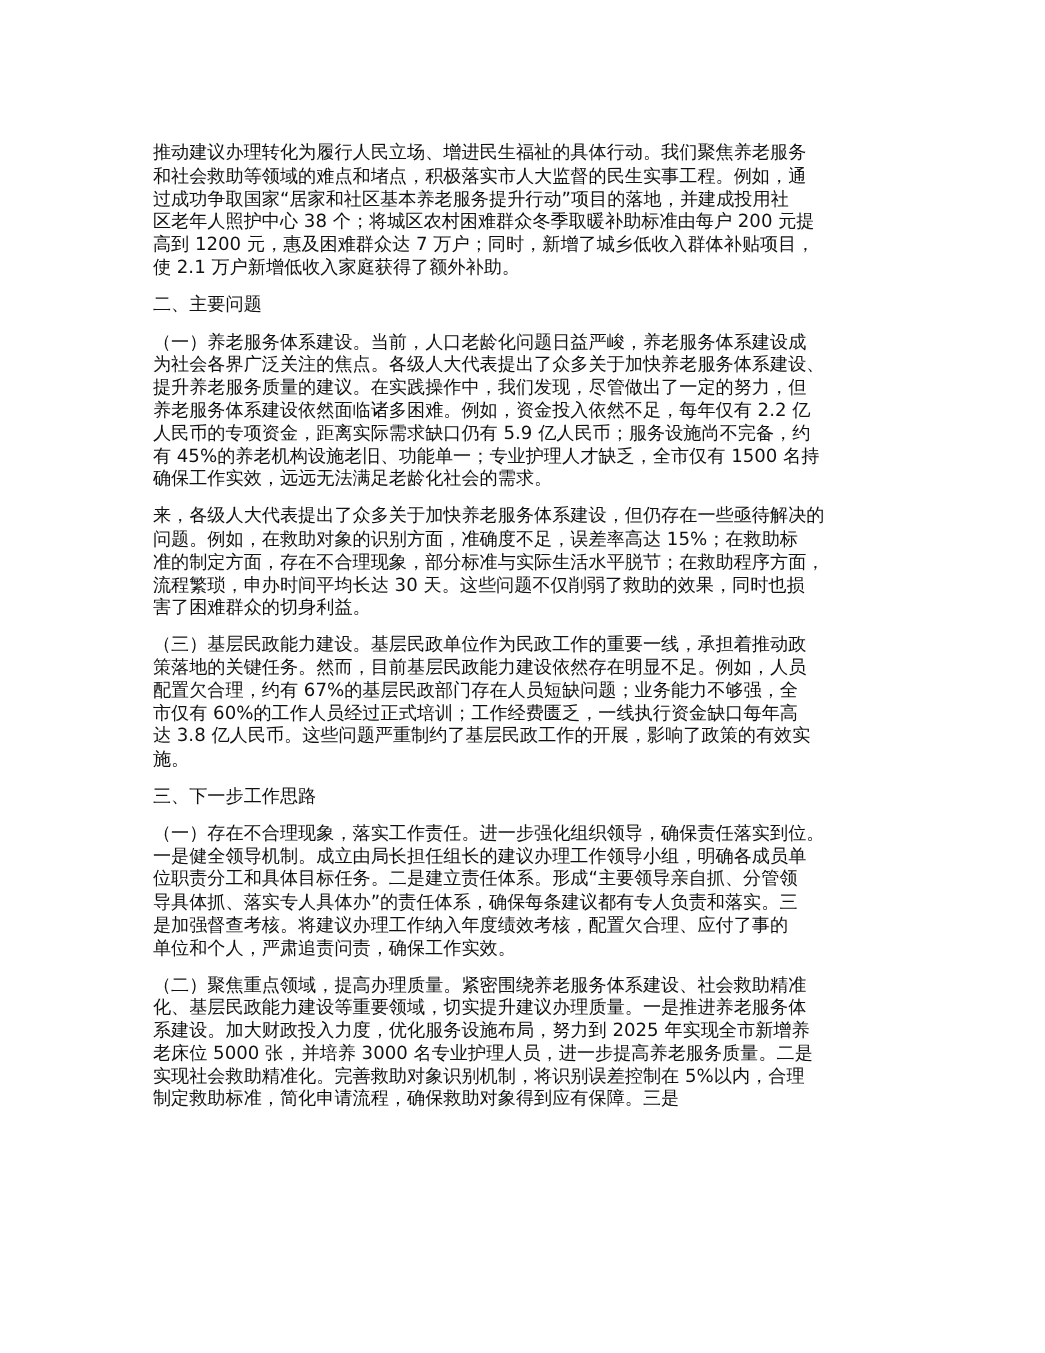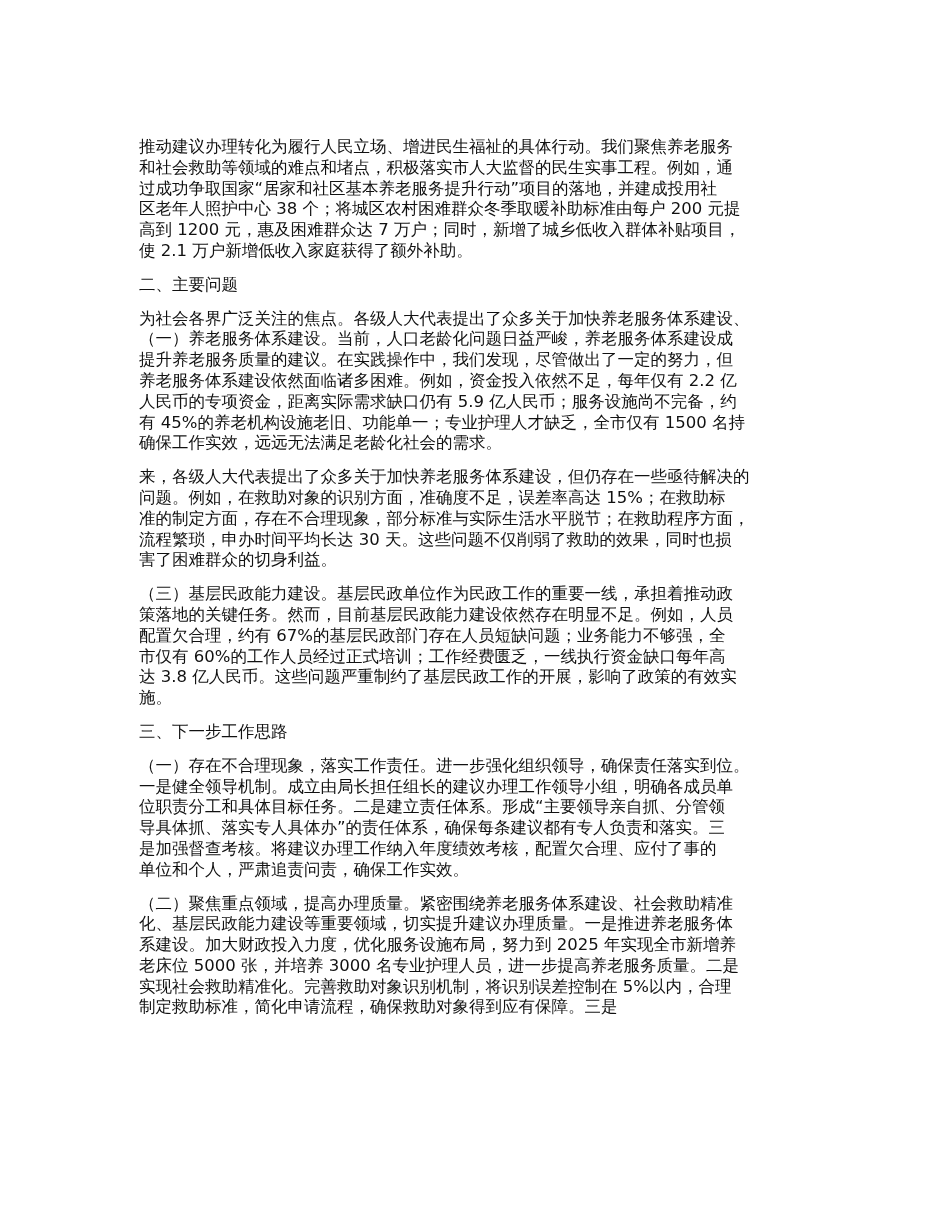--- a/index.html
+++ b/index.html
@@ -2,21 +2,21 @@
 <html><head>
 <meta charset="utf-8">
 <style>
   html, body { margin: 0; padding: 0; background: #ffffff; }
   body { width: 950px; height: 1230px; position: relative; overflow: hidden; }
   .page {
     position: absolute; left: 139px; top: 125px; width: 700px;
     font-family: "DejaVu Sans", "Liberation Sans", sans-serif;
     font-size: 16.5px; line-height: 20.8px; color: #111111;
   }
-  .para { margin: 12px 0 13px 0; }
+  .para { margin: 4px 0 13px 0; }
   .line { display: block; white-space: nowrap; }
   .heading { margin: 0 0 13px 0; }
 </style>
 </head>
 <body>
 
 <div class="page">
 
   <div class="para">
     <span class="line">推动建议办理转化为履行人民立场、增进民生福祉的具体行动。我们聚焦养老服务</span>
@@ -25,22 +25,22 @@
     <span class="line">区老年人照护中心 38 个；将城区农村困难群众冬季取暖补助标准由每户 200 元提</span>
     <span class="line">高到 1200 元，惠及困难群众达 7 万户；同时，新增了城乡低收入群体补贴项目，</span>
     <span class="line">使 2.1 万户新增低收入家庭获得了额外补助。</span>
   </div>
 
   <div class="heading">
     <span class="line">二、主要问题</span>
   </div>
 
   <div class="para">
+    <span class="line">（一）养老服务体系建设。当前，人口老龄化问题日益严峻，养老服务体系建设成</span>
     <span class="line">为社会各界广泛关注的焦点。各级人大代表提出了众多关于加快养老服务体系建设、</span>
-    <span class="line">（一）养老服务体系建设。当前，人口老龄化问题日益严峻，养老服务体系建设成</span>
     <span class="line">提升养老服务质量的建议。在实践操作中，我们发现，尽管做出了一定的努力，但</span>
     <span class="line">养老服务体系建设依然面临诸多困难。例如，资金投入依然不足，每年仅有 2.2 亿</span>
     <span class="line">人民币的专项资金，距离实际需求缺口仍有 5.9 亿人民币；服务设施尚不完备，约</span>
     <span class="line">有 45%的养老机构设施老旧、功能单一；专业护理人才缺乏，全市仅有 1500 名持</span>
     <span class="line">确保工作实效，远远无法满足老龄化社会的需求。</span>
   </div>
 
   <div class="para">
     <span class="line">来，各级人大代表提出了众多关于加快养老服务体系建设，但仍存在一些亟待解决的</span>
     <span class="line">问题。例如，在救助对象的识别方面，准确度不足，误差率高达 15%；在救助标</span>

